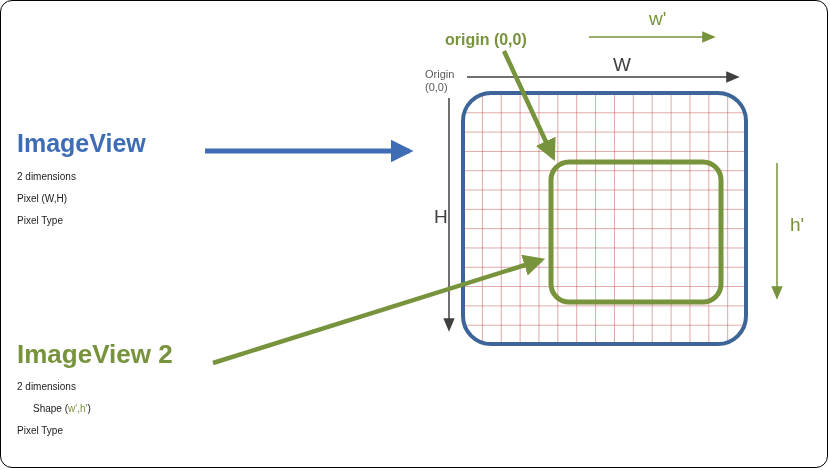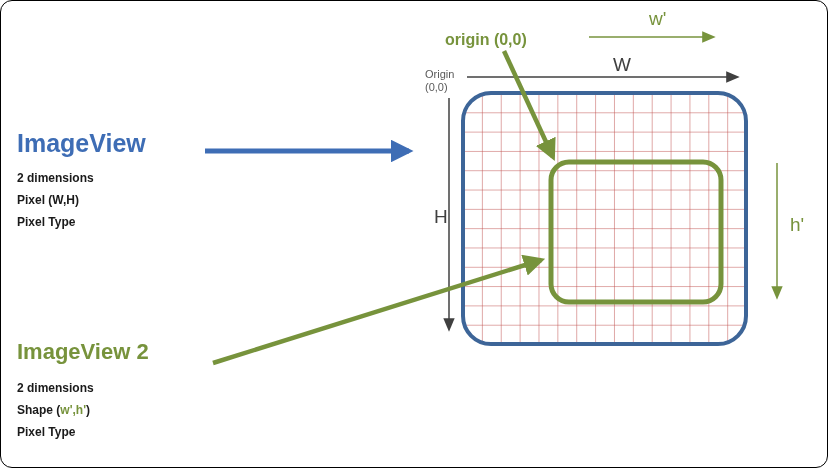--- a/index.html
+++ b/index.html
@@ -4,27 +4,27 @@
 <style>
   html,body{margin:0;padding:0;background:#ffffff;}
   body{width:830px;height:470px;font-family:"Liberation Sans",sans-serif;}
   .slide{
     position:relative;width:828px;height:468px;box-sizing:border-box;
     border:1.5px solid #000;border-radius:12px;background:#ffffff;overflow:hidden;
   }
   .slide svg{position:absolute;left:0;top:0;}
   .txt{position:absolute;white-space:nowrap;}
   .title-blue{left:16px;top:128px;font-size:25px;font-weight:bold;color:#3E6DB5;}
-  .title-green{left:16px;top:338px;font-size:22px;font-weight:bold;color:#77933C;}
-  .attr{font-size:12px;font-weight:bold;color:#1a1a1a;}
+  .title-green{left:16px;top:338px;font-size:26px;font-weight:bold;color:#77933C;}
+  .attr{font-size:10px;font-weight:normal;color:#1a1a1a;}
   .iv1-l1{left:16px;top:170px;}
   .iv1-l2{left:16px;top:192px;}
   .iv1-l3{left:16px;top:214px;}
   .iv2-l1{left:16px;top:380px;}
-  .iv2-l2{left:16px;top:402px;}
+  .iv2-l2{left:32px;top:402px;}
   .iv2-l3{left:16px;top:424px;}
   .green-inline{color:#77933C;}
   text{font-family:"Liberation Sans",sans-serif;}
   .svg-label{fill:#404040;font-size:19px;}
   .svg-label-green{fill:#77933C;font-size:19px;}
   .svg-label-green-bold{fill:#77933C;font-size:16px;font-weight:bold;}
   .svg-label-small{fill:#595959;font-size:11px;}
 </style>
 </head>
 <body>

